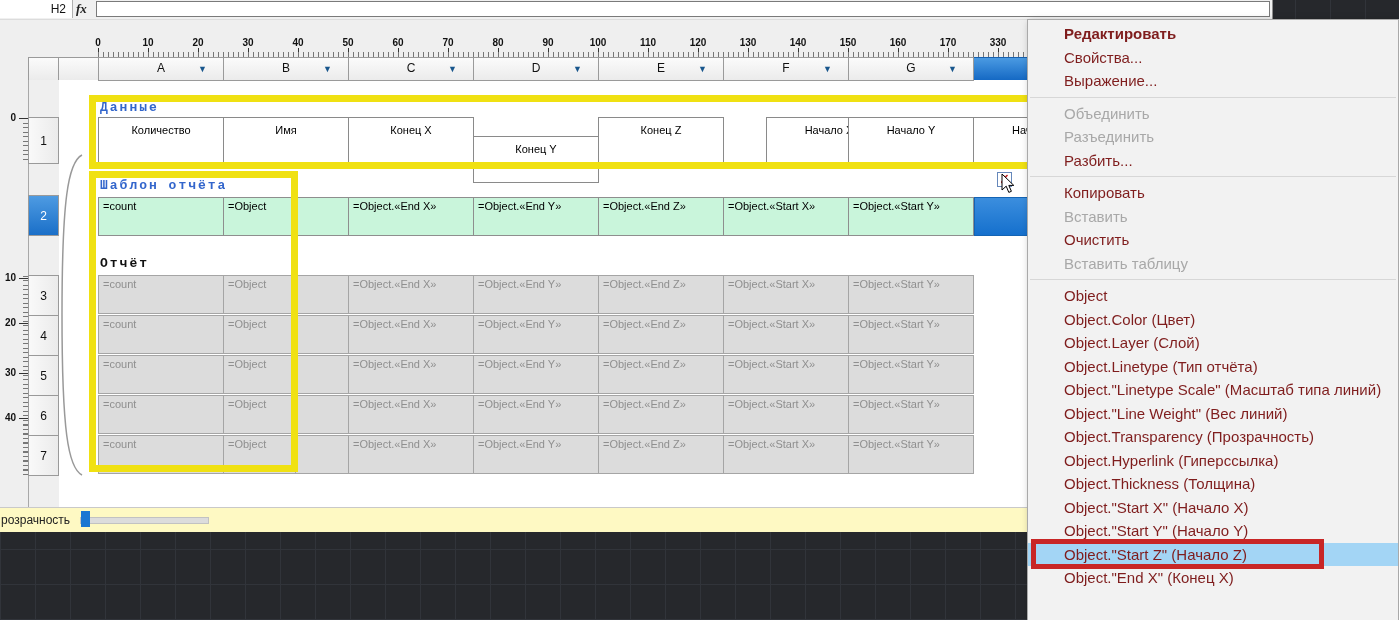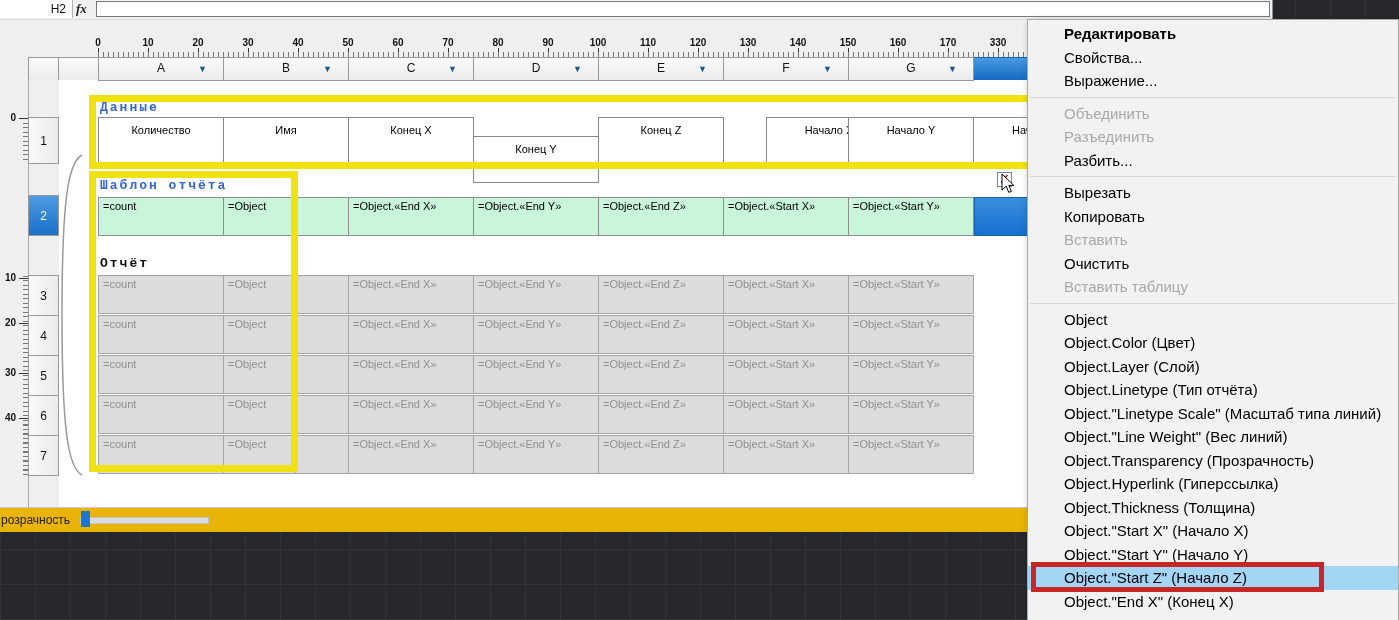--- a/index.html
+++ b/index.html
@@ -55,28 +55,28 @@
          font-size:11px;color:#8f8f8f;text-align:left;padding:2px 0 0 4px;overflow:hidden;white-space:nowrap;}
   
   .yrect{position:absolute;border:7px solid #f0e112;box-sizing:border-box;z-index:40;}
   .redrect{position:absolute;left:3px;top:-4px;width:293px;height:30px;border:5px solid #c82626;box-sizing:border-box;}
   
   .delicon{position:absolute;left:997px;top:172px;width:15px;height:15px;box-sizing:border-box;background:#fff;
            border:1px solid #6688bb;color:#c22222;font-size:11px;font-weight:bold;line-height:13px;text-align:center;z-index:45;}
   .cursor{position:absolute;left:1001px;top:173px;z-index:120;}
   .bracket{position:absolute;left:58px;top:152px;}
   
-  .sliderbar{position:absolute;left:0;top:507px;width:1272px;height:24px;background:#eab308;border-top:1px solid #c9c9c9;}
+  .sliderbar{position:absolute;left:0;top:507px;width:1272px;height:24px;background:#fef9c3;border-top:1px solid #c9c9c9;}
   .slidlab{position:absolute;left:1px;top:5px;font-size:12px;color:#222;white-space:nowrap;}
   .slidtrack{position:absolute;left:80px;top:9px;width:127px;height:5px;background:#dcdcdc;border:1px solid #c2c2c2;}
   .slidhandle{position:absolute;left:81px;top:3px;width:9px;height:16px;background:#1b77d2;}
   
   .menu{position:absolute;left:1027px;top:19px;width:372px;height:610px;box-sizing:border-box;background:#f2f2f2;
         border:1px solid #a9a9a9;box-shadow:3px 3px 8px rgba(0,0,0,.35);padding-top:2px;z-index:100;overflow:hidden;}
-  .mi{height:23.5px;line-height:23.5px;padding-left:36px;font-size:15px;color:#000000;white-space:nowrap;position:relative;}
+  .mi{height:23.5px;line-height:23.5px;padding-left:36px;font-size:15px;color:#7f1d1d;white-space:nowrap;position:relative;}
   .mi.bold{font-weight:bold;}
   .mi.dis{color:#a8a8a8;}
   .mi.hl{background:#a3d5f5;}
   .msep{height:1px;background:#d7d7d7;margin:4px 2px;}
 </style>
 </head>
 <body>
 
 <div class="app">
 
@@ -245,21 +245,20 @@
 
 <div class="menu">
     <div class="mi bold">Редактировать</div>
     <div class="mi">Свойства...</div>
     <div class="mi">Выражение...</div>
     <div class="msep"></div>
     <div class="mi dis">Объединить</div>
     <div class="mi dis">Разъединить</div>
     <div class="mi">Разбить...</div>
     <div class="msep"></div>
-    <div class="mi">Вырезать</div>
     <div class="mi">Копировать</div>
     <div class="mi dis">Вставить</div>
     <div class="mi">Очистить</div>
     <div class="mi dis">Вставить таблицу</div>
     <div class="msep"></div>
     <div class="mi">Object</div>
     <div class="mi">Object.Color (Цвет)</div>
     <div class="mi">Object.Layer (Слой)</div>
     <div class="mi">Object.Linetype (Тип отчёта)</div>
     <div class="mi">Object."Linetype Scale" (Масштаб типа линий)</div>

